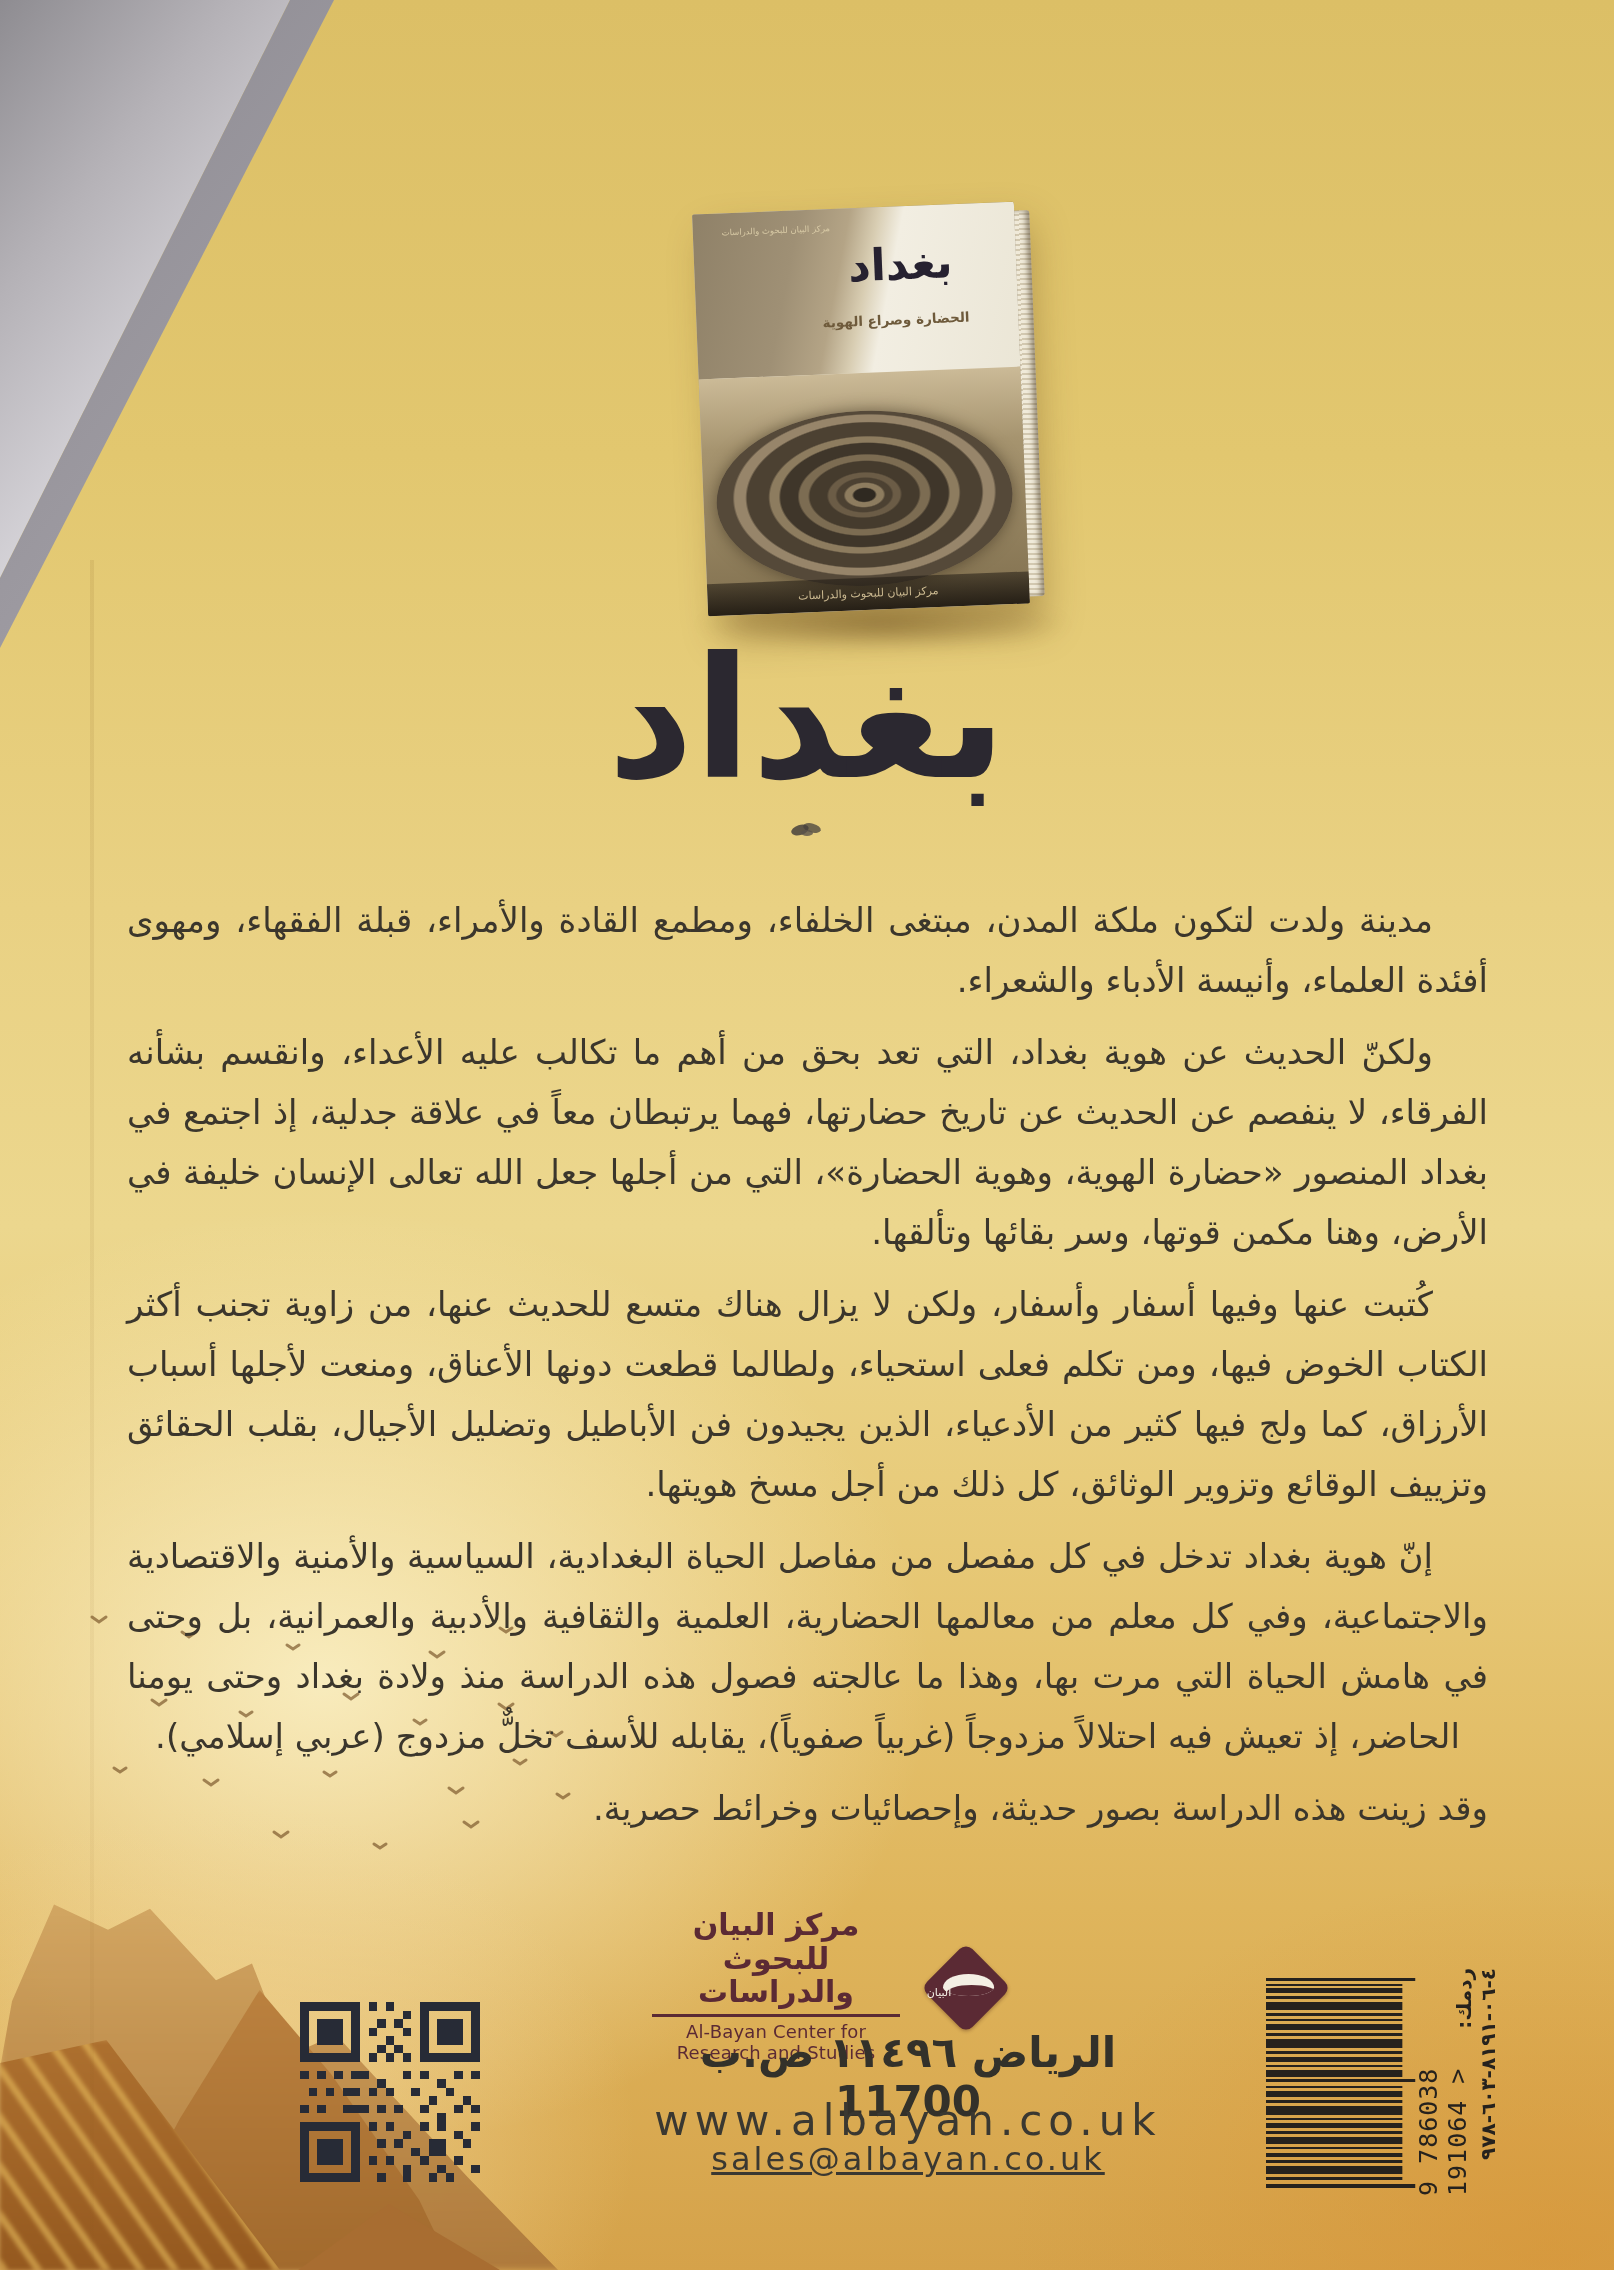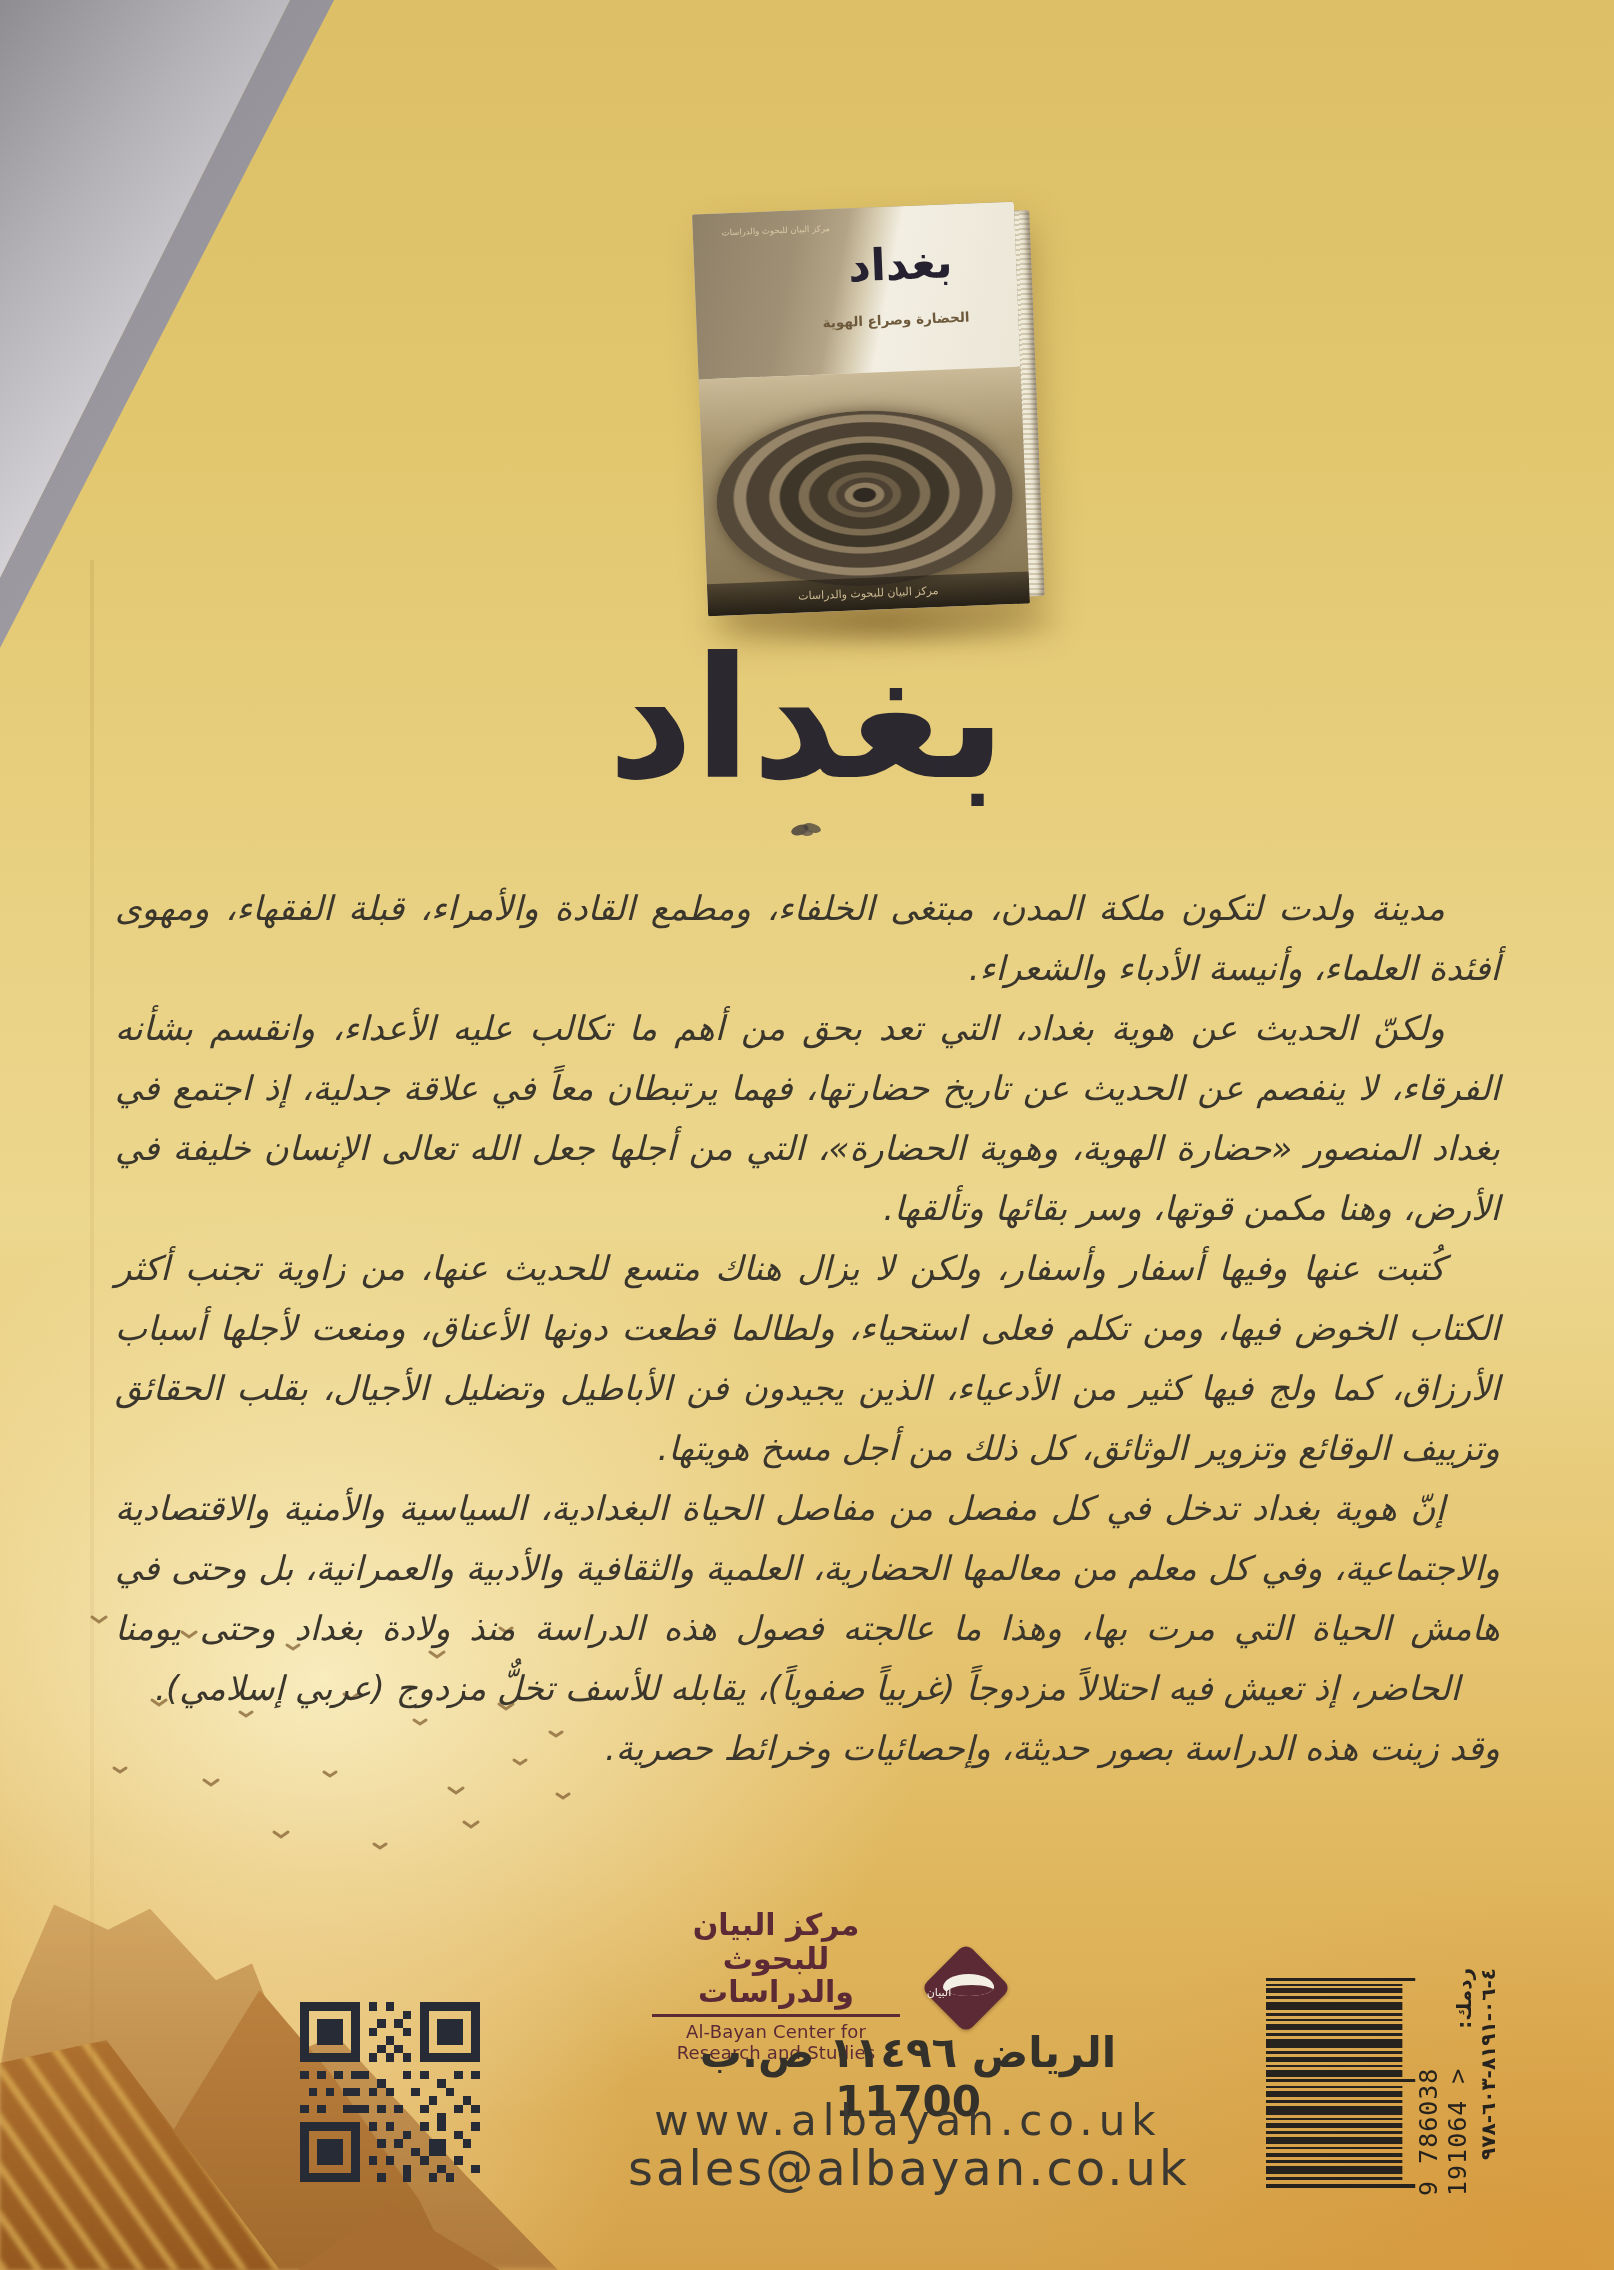--- a/index.html
+++ b/index.html
@@ -71,41 +71,41 @@
     font-size:13.5px;font-weight:bold;color:#6e5a3b;}
   .cover-mark{position:absolute;top:3.5%;left:6%;width:118px;font-size:8.5px;
     color:#dccea9;opacity:.95;line-height:1.35;direction:rtl;text-align:right;}
   
   .main-title{position:absolute;left:0;top:610px;width:1614px;margin:0;text-align:center;
     font-size:168px;font-weight:bold;color:#2b2830;letter-spacing:0;line-height:1.3;}
   .ornament{position:absolute;left:788px;top:818px;}
   
   .blurb{position:absolute;right:114px;left:115px;top:878px;direction:rtl;
     color:#3b362c;font-size:34px;line-height:60px;text-align:justify;}
-  .blurb p{margin:0;text-indent:55px;font-style:italic;}
+  .blurb p{margin:12px;text-indent:55px;}
   .blurb p.center-last{text-align-last:center;}
   .blurb p.centered{text-align:right;text-indent:0;}
   
   .pub-row{position:absolute;left:650px;top:1908px;width:380px;display:flex;gap:18px;align-items:center;}
   .pub-text{width:252px;text-align:center;}
   .pub-ar{font-size:30px;font-weight:bold;color:#5b2a34;line-height:1.12;direction:rtl;}
   .pub-rule{height:3px;background:#5b2a34;margin:5px 2px 4px;}
   .pub-en{font-size:18px;font-weight:normal;color:#5b2a34;letter-spacing:.2px;}
   .pub-diamond{width:64px;height:64px;margin:12px 6px 6px 14px;position:relative;
     background:#5b2a34;border-radius:9px;transform:rotate(45deg);box-shadow:1px 1px 4px rgba(70,30,20,.4);}
   .pub-diamond .swoosh{position:absolute;left:10%;top:26%;width:80%;height:34%;
     background:#f4efe4;border-radius:50%/62% 62% 40% 40%;transform:rotate(-45deg);overflow:hidden;}
   .pub-diamond .swoosh:after{content:"";position:absolute;left:6%;top:52%;width:100%;height:80%;
     background:#5b2a34;border-radius:50%;}
   .pub-diamond .mono{position:absolute;bottom:4%;left:6%;transform:rotate(-45deg);
     color:#f4efe4;font-size:11px;}
   .contact{position:absolute;left:628px;width:560px;text-align:center;color:#33312a;}
   .c-addr{top:2028px;font-size:42px;font-weight:bold;direction:rtl;}
   .c-web{top:2086px;font-size:42px;letter-spacing:6px;font-weight:500;color:#3a3831;margin-top:10px;}
-  .c-email{top:2140px;font-size:48px;letter-spacing:3px;color:#3a3831;}
+  .c-email{top:2140px;font-size:32px;letter-spacing:3px;color:#3a3831;text-decoration:underline;}
   .c-phone{top:2192px;font-size:37px;font-weight:bold;direction:rtl;}
   
   .qr{position:absolute;left:300px;top:2002px;width:180px;height:180px;}
   .bars{position:absolute;left:1266px;top:1978px;width:152px;height:212px;}
   .bc-num{position:absolute;left:1414px;top:2196px;width:222px;height:27px;
     transform-origin:0 0;transform:rotate(-90deg);
     font-family:"DejaVu Sans Mono",monospace;font-size:25px;letter-spacing:1px;color:#26221d;}
   .bc-isbn{position:absolute;left:1452px;top:2200px;width:232px;height:24px;
     transform-origin:0 0;transform:rotate(-90deg);direction:rtl;text-align:right;
     font-size:20px;font-weight:bold;color:#26221d;}

